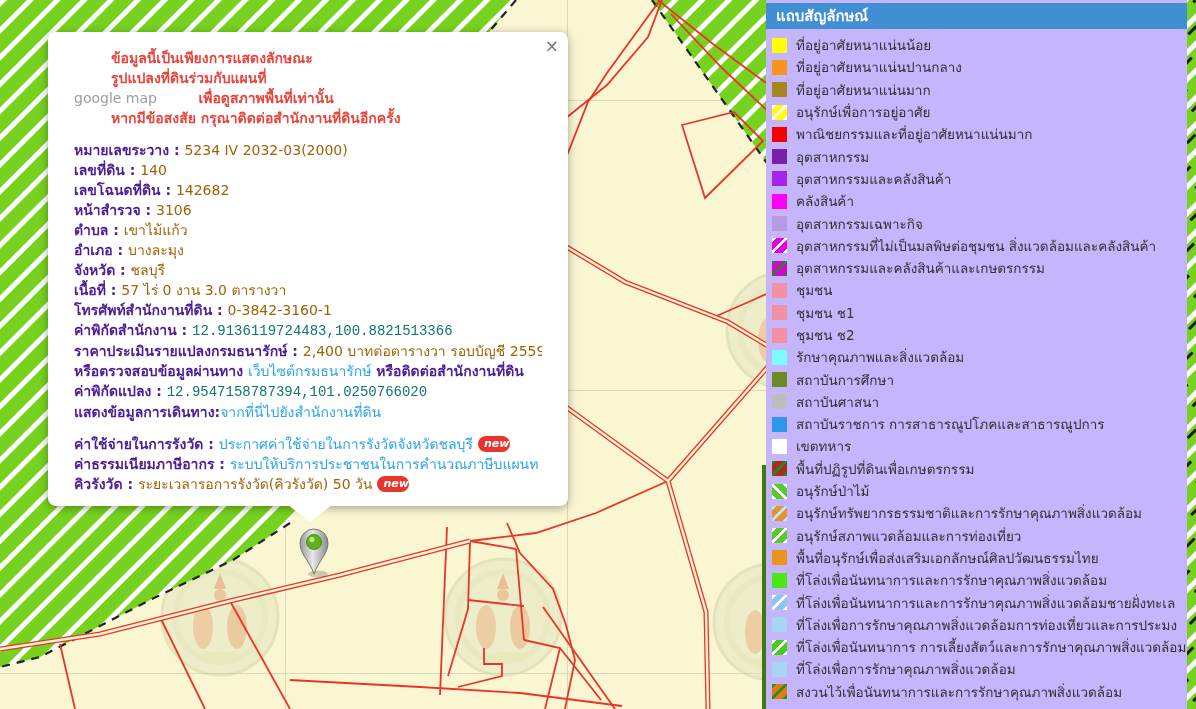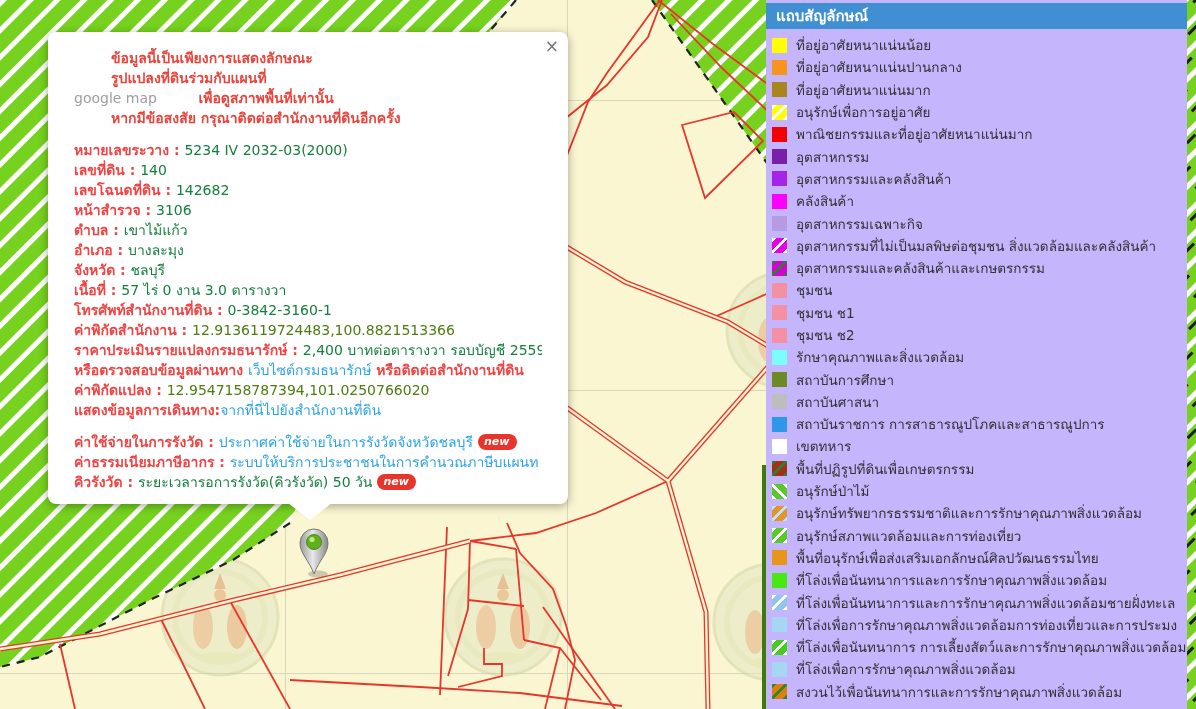--- a/index.html
+++ b/index.html
@@ -22,28 +22,28 @@
     border-top:17px solid #ffffff;
   }
   .popup .close{
     position:absolute;right:9px;top:6px;color:#777;font-size:17px;line-height:17px;
     cursor:pointer;font-weight:400;
   }
   .pline{font-size:14px;line-height:20px;white-space:nowrap;overflow:hidden;}
   .pline.gap{height:12px;}
   .t-red{color:#E8453C;font-weight:700;margin-left:37px;}
   .t-muted{color:#9E9E9E;}
-  .t-label{color:#ef4444;font-weight:700;}
-  .t-value{color:#15803d;}
-  .t-linklight{color:#4d7c0f;cursor:pointer;}
+  .t-label{color:#4c1d95;font-weight:700;}
+  .t-value{color:#a16207;}
+  .t-linklight{color:#0f766e;cursor:pointer;font-family:Liberation Mono, monospace;}
   .t-link{color:#2BA3E8;cursor:pointer;}
   .t-linkbold{color:#2BA3E8;font-weight:400;cursor:pointer;}
   .t-badge{
     display:inline-block;background:#E8352B;color:#fff;font-style:italic;font-weight:700;
-    font-size:11px;line-height:13px;padding:1px 7px 2px 6px;border-radius:9px;margin-left:5px;
+    font-size:11px;line-height:13px;padding:1px 0 2px 6px;border-radius:9px;margin-left:5px;
     transform:translateY(-2px);
   }
   
   .legend{
     position:absolute;left:766px;top:0;width:421px;height:709px;box-sizing:border-box;
     background:#c4b5fd;z-index:6;overflow:hidden;
   }
   .legend-header{
     margin-top:3px;height:26px;background:#3F8FD2;color:#ffffff;
     font-size:15px;font-weight:700;line-height:26px;padding-left:10px;

